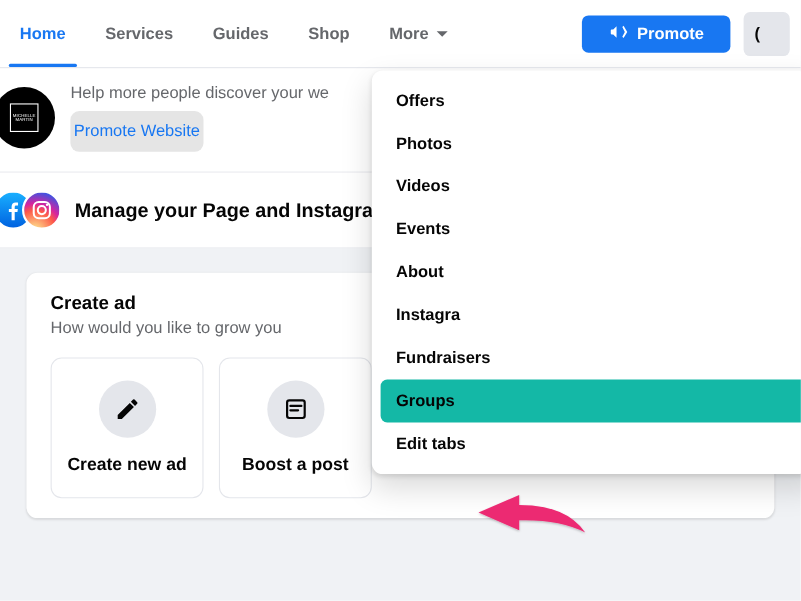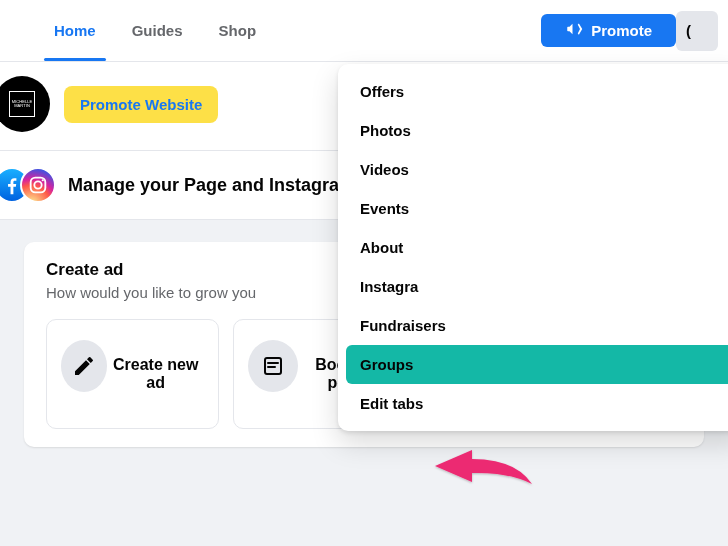--- a/index.html
+++ b/index.html
@@ -30,21 +30,20 @@
     align-items: center;
     font-size: 15px;
     font-weight: 600;
     color: #65676b;
     padding: 0 18px;
     cursor: pointer;
     position: relative;
   }
   .tab.active {
     color: #1877f2;
-    margin-left: 36px;
   }
   .tab.active::after {
     content: "";
     position: absolute;
     bottom: 0;
     left: 8px; right: 8px;
     height: 3px;
     background: #1877f2;
     border-radius: 2px;
   }
@@ -58,21 +57,21 @@
     color: #fff;
     font-weight: 600;
     font-size: 15px;
     border: none;
     border-radius: 6px;
     padding: 6px 24px;
     display: flex;
     align-items: center;
     gap: 8px;
     cursor: pointer;
-    margin-right: 0;
+    margin-right: 12px;
   }
   .extra-btn {
     width: 42px;
     height: 40px;
     border: none;
     background: #e4e6eb;
     border-radius: 6px;
     cursor: pointer;
     color:#050505;
     font-weight:700;
@@ -99,25 +98,25 @@
   .avatar-inner {
     width: 26px; height: 26px;
     border: 1.5px solid #fff;
     position: relative;
     display:flex; align-items:center; justify-content:center;
   }
   .avatar-text { font-size:4px; color:#fff; letter-spacing:0.02em; text-align:center; line-height:1; }
   .promo-text { font-size: 15px; color: #65676b; margin-bottom: 8px; }
   .promo-pill {
     display: inline-block;
-    background: #fde047;
+    background: #e5e5e5;
     color: #1877f2;
-    font-weight: 700;
+    font-weight: 400;
     font-size: 15px;
-    padding: 10px 16px;
+    padding: 10px 3px;
     border-radius: 8px;
     border: none;
     cursor: pointer;
   }
   .manage-strip {
     display: flex;
     align-items: center;
     padding: 16px 18px 16px 0;
     border-bottom: 1px solid #e4e6eb;
     background:#fff;
@@ -148,22 +147,22 @@
     padding: 18px 22px;
     width: 680px;
   }
   .card h2 { font-size: 17px; font-weight: 700; color:#050505; margin-bottom: 4px;}
   .card .sub { font-size: 15px; color: #65676b; margin-bottom: 18px;}
   .options { display:flex; gap: 14px; }
   .option {
     border: 1px solid #e4e6eb;
     border-radius: 10px;
     padding: 20px 14px;
-    width: 173px;
-    display:flex; flex-direction:row; align-items:center;
+    width: 139px;
+    display:flex; flex-direction:column; align-items:center;
     cursor:pointer;
   }
   .option .iconcirc {
     width: 52px; height:52px; border-radius:50%;
     background:#e4e6eb;
     display:flex; align-items:center; justify-content:center;
     margin-bottom: 16px;
   }
   .option .label { font-size: 16px; font-weight:700; color:#050505; text-align:center; }
 
@@ -202,45 +201,57 @@
 </style>
 </head>
 <body>
 
 <div class="topbar">
   <div class="tabs">
     <div class="tab active">
         <span>Home</span>
       </div>
     <div class="tab">
+        <span>Services</span>
+      </div>
+    <div class="tab">
         <span>Guides</span>
       </div>
     <div class="tab">
         <span>Shop</span>
       </div>
+    <div class="tab">
+      <span>More</span>
+      <span class="caret">
+        <svg width="12" height="12" viewBox="0 0 12 12">
+            <path d="M1 3.5 L6 8.5 L11 3.5 Z" fill="#65676b"></path>
+          </svg>
+      </span>
+    </div>
   </div>
   <div class="spacer"></div>
   <button class="promote-btn">
     <span>
       <svg width="18" height="18" viewBox="0 0 24 24" fill="#fff">
           <path d="M3 10v4a1 1 0 001 1h2l4 4V5L6 9H4a1 1 0 00-1 1zm15.5-5.5L17 6l3 6-3 6 1.5 1.5L23 12z"></path>
         </svg>
     </span>
     <span>Promote</span>
   </button>
   <button class="extra-btn">(</button>
 </div>
 
 <div class="promo-strip">
   <div class="avatar">
     <div class="avatar-inner">
         <div class="avatar-text">MICHELLE MARTIN</div>
       </div>
   </div>
   <div>
+    <div class="promo-text">Help more people discover your we</div>
     <button class="promo-pill">Promote Website</button>
   </div>
 </div>
 
 <div class="manage-strip">
   <div class="platform-icons">
     <div class="picon fb">
       <svg viewBox="0 0 24 24">
           <path fill="#fff" d="M13.5 22v-8h2.7l.4-3.1h-3.1V8.9c0-.9.3-1.5 1.6-1.5h1.7V4.6c-.3 0-1.3-.1-2.4-.1-2.4 0-4 1.5-4 4.1v2.3H7.7V14h2.7v8h3.1z"></path>
         </svg>

